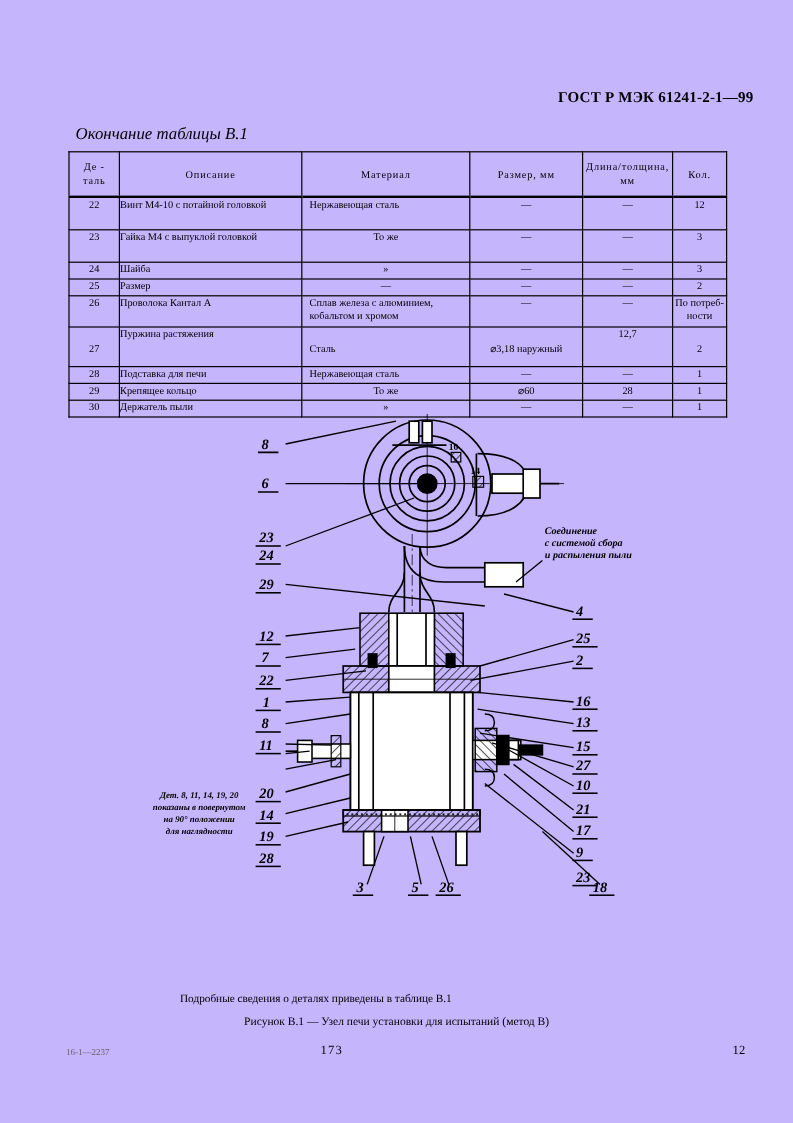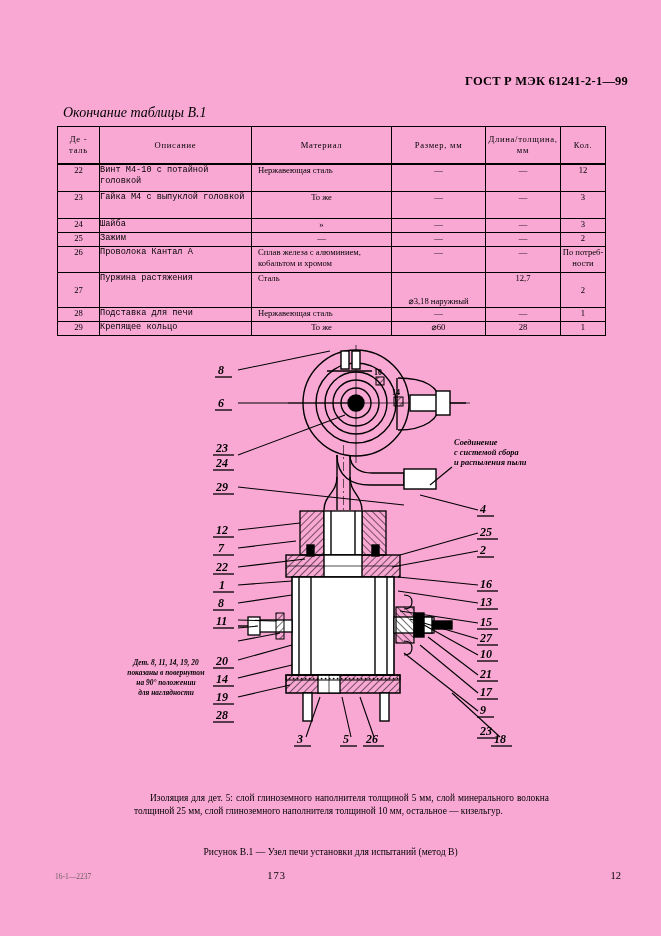--- a/index.html
+++ b/index.html
@@ -11,21 +11,21 @@
     width: 661px;
     height: 936px;
     position: relative;
     font-family: "Liberation Serif", serif;
     color: #000;
     overflow: hidden;
   }
   .page {
     position: absolute;
     inset: 0;
-    background: #f9a8d4;
+    background: #c4b5fd;
   }
 
   
   .doc-header {
     position: absolute;
     top: 74px;
     right: 33px;
     font-family: "Liberation Serif", serif;
     font-weight: bold;
     font-size: 12.5px;
@@ -68,21 +68,21 @@
   .parts-table thead th.hdr-wrap { line-height: 1.25; }
 
   .col-det   { width: 42px; }
   .col-desc  { width: 152px; }
   .col-mat   { width: 140px; }
   .col-size  { width: 94px; }
   .col-len   { width: 75px; }
   .col-qty   { width: 45px; }
 
   .c-det  { text-align: center; padding-top: 2px; }
-  .c-desc { text-align: left; padding: 2px 4px 0 7px; line-height: 1.28; font-family: Liberation Mono, monospace; }
+  .c-desc { text-align: left; padding: 2px 4px 0 7px; line-height: 1.28; }
   .c-mat  { text-align: center; padding: 2px 4px 0 4px; line-height: 1.28; }
   .c-mat.l { text-align: left; padding-left: 6px; }
   .c-num  { text-align: center; padding-top: 2px; line-height: 1.3; }
 
   .tall-1 { height: 27px; }
   .tall-2 { height: 27px; }
   .r-small { height: 14px; }
   .r-26 { height: 26px; }
   .r-27 { height: 33px; }
 
@@ -203,56 +203,64 @@
       <tr class="r-small">
         <td class="c-det">24</td>
         <td class="c-desc">Шайба</td>
         <td class="c-mat">»</td>
         <td class="c-num">—</td>
         <td class="c-num">—</td>
         <td class="c-num">3</td>
       </tr>
       <tr class="r-small">
         <td class="c-det">25</td>
-        <td class="c-desc">Зажим</td>
+        <td class="c-desc">Размер</td>
         <td class="c-mat">—</td>
         <td class="c-num">—</td>
         <td class="c-num">—</td>
         <td class="c-num">2</td>
       </tr>
       <tr class="r-26">
         <td class="c-det">26</td>
         <td class="c-desc">Проволока Кантал А</td>
         <td class="c-mat l">Сплав железа с алюмини­ем, кобальтом и хромом</td>
         <td class="c-num">—</td>
         <td class="c-num">—</td>
         <td class="c-num">По потреб­ности</td>
       </tr>
       <tr class="r-27">
         <td class="c-det" style="padding-top:12px">27</td>
         <td class="c-desc" style="padding-top:0">Пуржина растяжения</td>
-        <td class="c-mat l" style="">Сталь</td>
-        <td class="c-num" style="padding-top:23px">⌀3,18 наружный</td>
+        <td class="c-mat l" style="padding-top:12px">Сталь</td>
+        <td class="c-num" style="padding-top:12px">⌀3,18 наружный</td>
         <td class="c-num" style="">12,7</td>
         <td class="c-num" style="padding-top:12px">2</td>
       </tr>
       <tr class="r-small">
         <td class="c-det">28</td>
         <td class="c-desc">Подставка для печи</td>
         <td class="c-mat l">Нержавеющая сталь</td>
         <td class="c-num">—</td>
         <td class="c-num">—</td>
         <td class="c-num">1</td>
       </tr>
       <tr class="r-small">
         <td class="c-det">29</td>
         <td class="c-desc">Крепящее кольцо</td>
         <td class="c-mat">То же</td>
         <td class="c-num">⌀60</td>
         <td class="c-num">28</td>
+        <td class="c-num">1</td>
+      </tr>
+      <tr class="r-small">
+        <td class="c-det">30</td>
+        <td class="c-desc">Держатель пыли</td>
+        <td class="c-mat">»</td>
+        <td class="c-num">—</td>
+        <td class="c-num">—</td>
         <td class="c-num">1</td>
       </tr>
     </tbody>
   </table>
 
   <div class="figure-wrap">
     <svg width="661" height="445" viewBox="0 0 661 445" xmlns="http://www.w3.org/2000/svg">
       <defs>
         <pattern id="hatchR" width="5" height="5" patternUnits="userSpaceOnUse" patternTransform="rotate(45)">
           <line x1="0" y1="0" x2="0" y2="5" stroke="#000" stroke-width="1.1"></line>
@@ -464,20 +472,20 @@
 
       <g font-family="Liberation Serif, serif" font-size="7.4" font-weight="bold" font-style="italic" fill="#000" text-anchor="middle">
         <text x="166" y="320">Дет. 8, 11, 14, 19, 20</text>
         <text x="166" y="330">показаны в повернутом</text>
         <text x="166" y="340">на 90° положении</text>
         <text x="166" y="350">для наглядности</text>
       </g>
     </svg>
   </div>
 
-  <div class="fig-note">Изоляция для дет. 5: слой глиноземного наполнителя толщиной 5 мм, слой минерального волокна толщиной 25 мм, слой глиноземного наполнителя толщиной 10 мм, остальное — кизельгур.</div>
+  <div class="fig-note2">Подробные сведения о деталях приведены в таблице В.1</div>
   <div class="fig-title">Рисунок В.1 — Узел печи установки для испытаний (метод В)</div>
 
   <div class="foot-left">16-1—2237</div>
   <div class="foot-center">173</div>
   <div class="foot-right">12</div>
 
 </div>
 
 </body></html>

